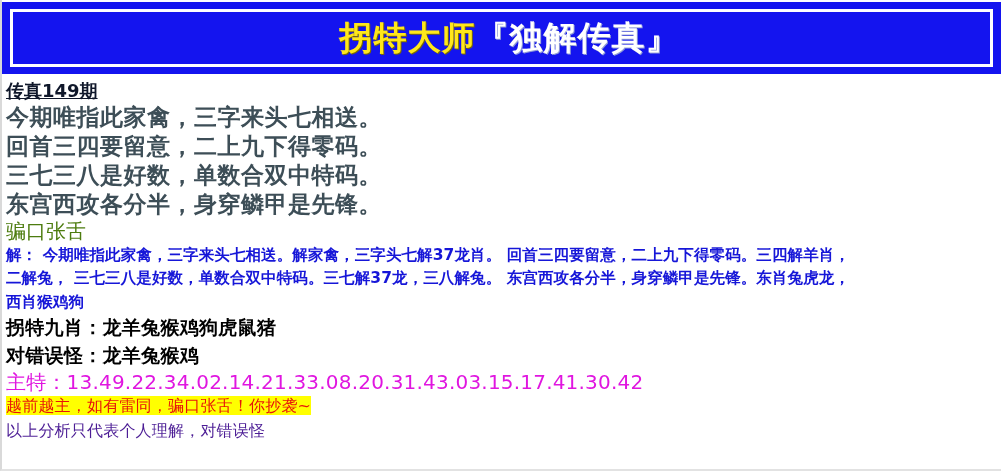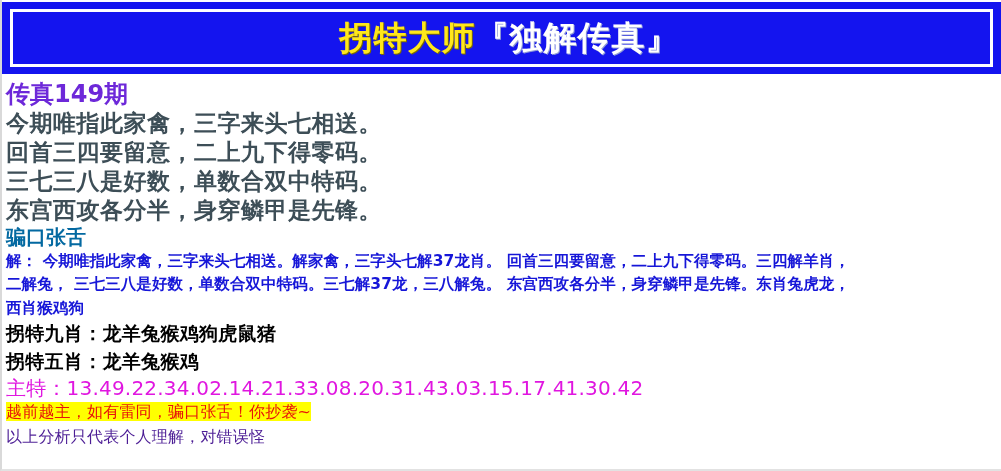--- a/index.html
+++ b/index.html
@@ -61,38 +61,39 @@
   
   .content {
     padding: 4px 0 0 2px;
   }
   .line {
     white-space: nowrap;
     line-height: 1.0;
   }
 
   .issue-title {
-    color: #6d28d9;
+    color: #0f172a;
     font-weight: bold;
-    font-size: 24px;
+    font-size: 18px;
     padding: 4px 0 3px 2px;
     letter-spacing: 0px;
+    text-decoration: underline;
   }
 
   .verse {
     color: #3d4e57;
     font-weight: bold;
     font-size: 23px;
     padding: 3px 0 3px 2px;
     letter-spacing: 0.5px;
   }
 
   .label-grey {
-    color: #0369a1;
-    font-weight: bold;
+    color: #4d7c0f;
+    font-weight: normal;
     font-size: 20px;
     padding: 2px 2px 2px 2px;
   }
 
   .explain {
     color: #1616d8;
     font-weight: bold;
     font-size: 15.5px;
     padding: 2px 0 1px 2px;
     line-height: 1.32;
@@ -151,21 +152,21 @@
   <div class="line verse">三七三八是好数，单数合双中特码。</div>
   <div class="line verse">东宫西攻各分半，身穿鳞甲是先锋。</div>
 
   <div class="line label-grey">骗口张舌</div>
 
   <div class="line explain">解： 今期唯指此家禽，三字来头七相送。解家禽，三字头七解37龙肖。 回首三四要留意，二上九下得零码。三四解羊肖，</div>
   <div class="line explain">二解兔， 三七三八是好数，单数合双中特码。三七解37龙，三八解兔。 东宫西攻各分半，身穿鳞甲是先锋。东肖兔虎龙，</div>
   <div class="line explain">西肖猴鸡狗</div>
 
   <div class="line zodiac">拐特九肖：龙羊兔猴鸡狗虎鼠猪</div>
-  <div class="line zodiac">拐特五肖：龙羊兔猴鸡</div>
+  <div class="line zodiac">对错误怪：龙羊兔猴鸡</div>
 
   <div class="line numbers">主特：13.49.22.34.02.14.21.33.08.20.31.43.03.15.17.41.30.42</div>
 
   <div class="warn-wrap">
     <span class="warn">越前越主，如有雷同，骗口张舌！你抄袭~</span>
   </div>
 
   <div class="line footnote">以上分析只代表个人理解，对错误怪</div>
 
 </div>

